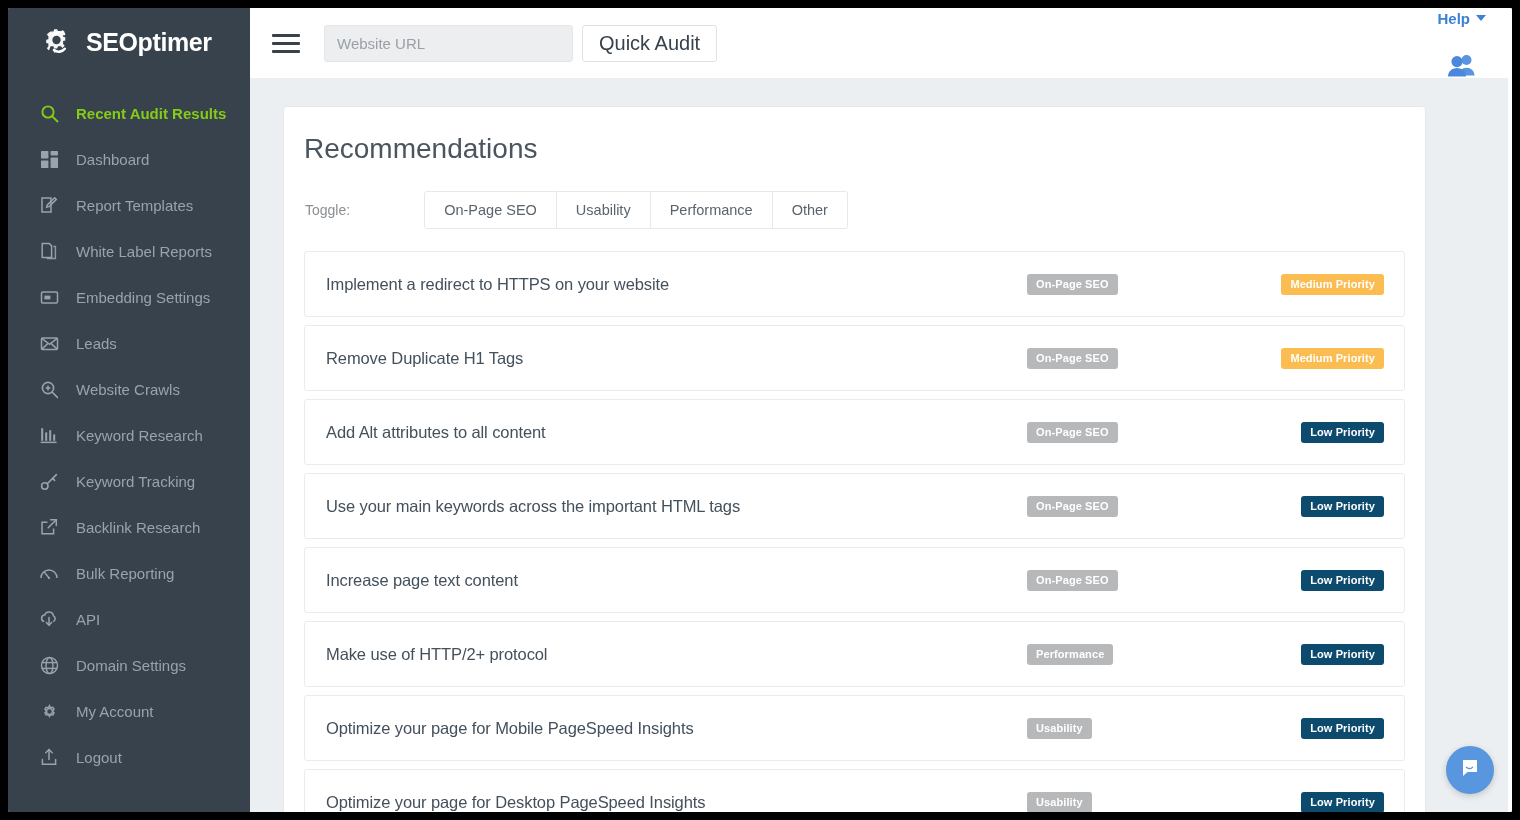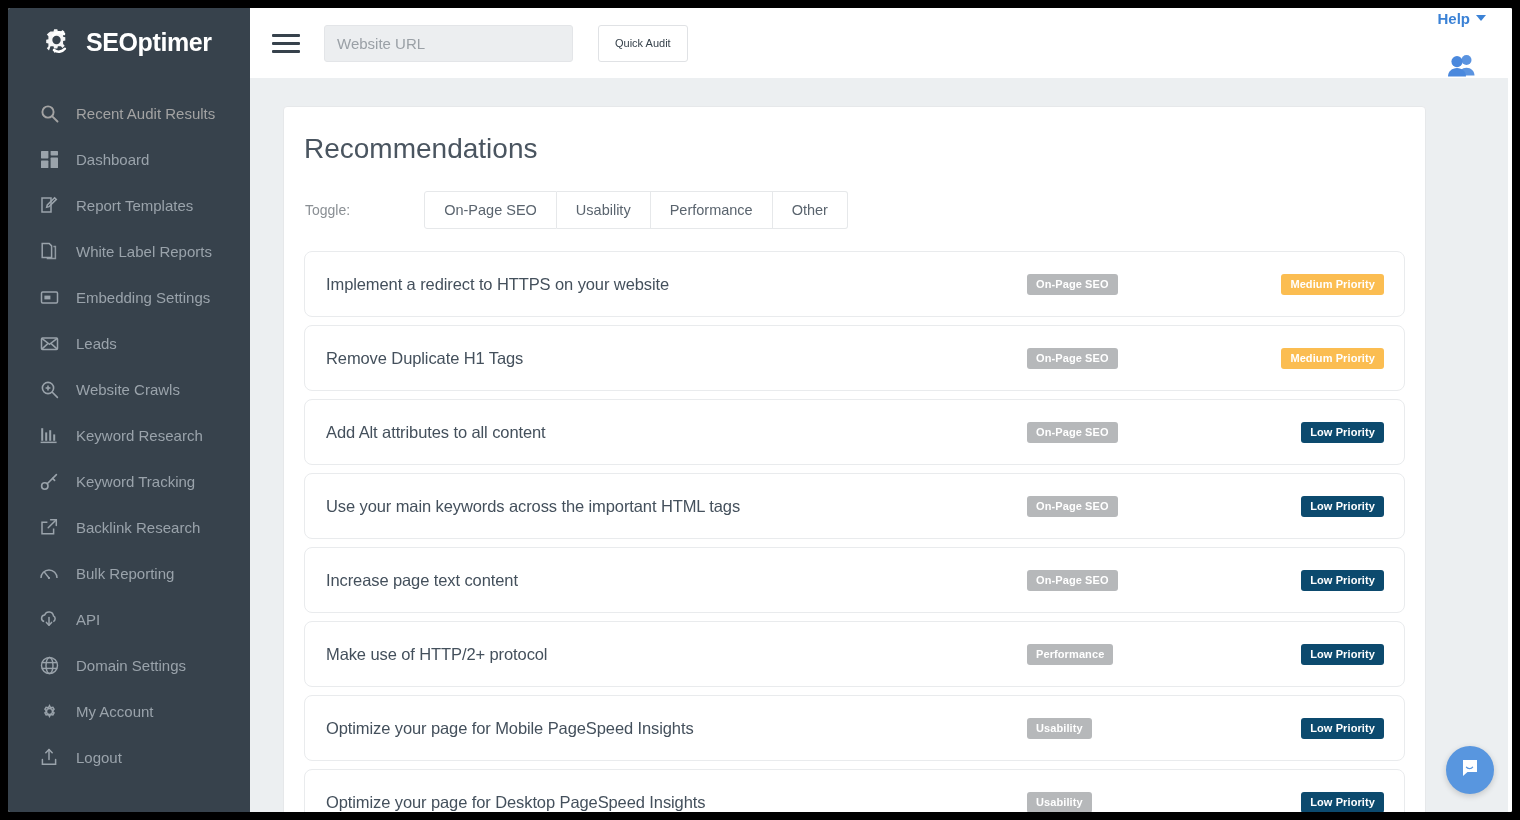--- a/index.html
+++ b/index.html
@@ -56,21 +56,21 @@
     display: flex;
     align-items: center;
     height: 46px;
     padding-left: 30px;
     gap: 16px;
     color: #9aa3ab;
     font-size: 15px;
     cursor: pointer;
     user-select: none;
   }
-  .nav-item.active { color: #a3a3a3; font-weight: 400; }
+  .nav-item.active { color: #84cc16; font-weight: 700; }
   .nav-icon {
     width: 22px; height: 22px;
     flex: none;
     display: flex; align-items: center; justify-content: center;
   }
   .nav-icon svg { display: block; }
   .nav-label { white-space: nowrap; }
 
   
   .header {
@@ -99,27 +99,27 @@
     border: 1px solid #e3e5e8;
     border-radius: 3px;
     padding: 0 12px;
     font-size: 15px;
     color: #37424c;
     font-family: "Liberation Sans", sans-serif;
     outline: none;
   }
   .url-input::placeholder { color: #9aa0a6; }
   .quick-audit {
-    margin-left: 25px;
+    margin-left: 9px;
     height: 37px;
     padding: 0 16px;
     background: #ffffff;
     border: 1px solid #e0e2e5;
     border-radius: 3px;
-    font-size: 11px;
+    font-size: 20px;
     color: #37424c;
     cursor: pointer;
     font-family: "Liberation Sans", sans-serif;
   }
   .header-right {
     margin-left: auto;
     display: flex;
     align-items: center;
     gap: 26px;
     flex-direction: column;
@@ -194,21 +194,21 @@
   .toggle-btn:first-child { border-left-width: 1px; border-radius: 3px 0 0 3px; }
   .toggle-btn:last-child { border-radius: 0 3px 3px 0; }
 
   
   .rec-list { display: flex; flex-direction: column; gap: 8px; }
   .rec-row {
     position: relative;
     height: 66px;
     background: #ffffff;
     border: 1px solid #e9ebed;
-    border-radius: 8px;
+    border-radius: 3px;
     display: flex;
     align-items: center;
     padding: 0 0 0 21px;
     cursor: pointer;
   }
   .rec-title {
     font-size: 16.5px;
     color: #44505c;
     font-family: "Liberation Sans", sans-serif;
     font-weight: 400;

